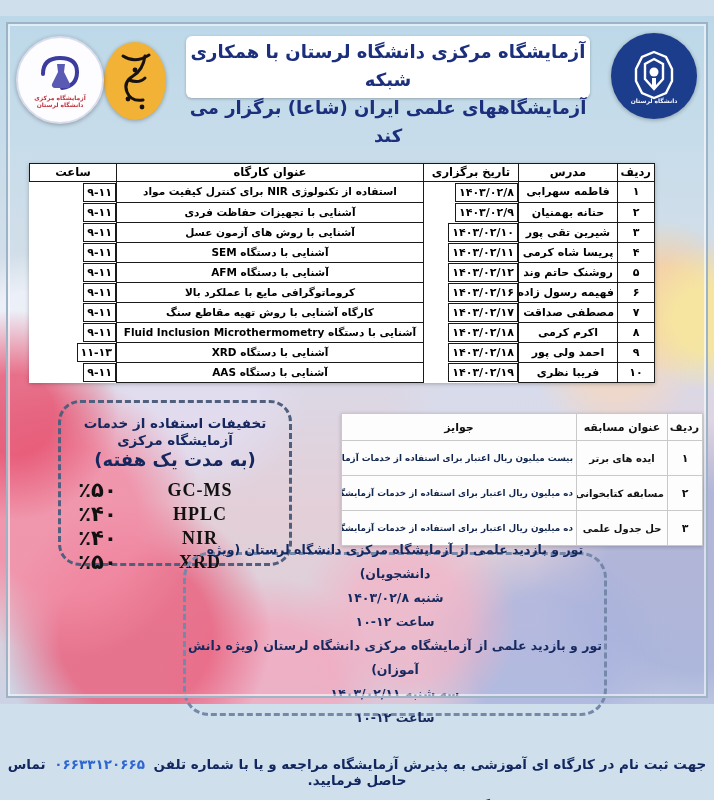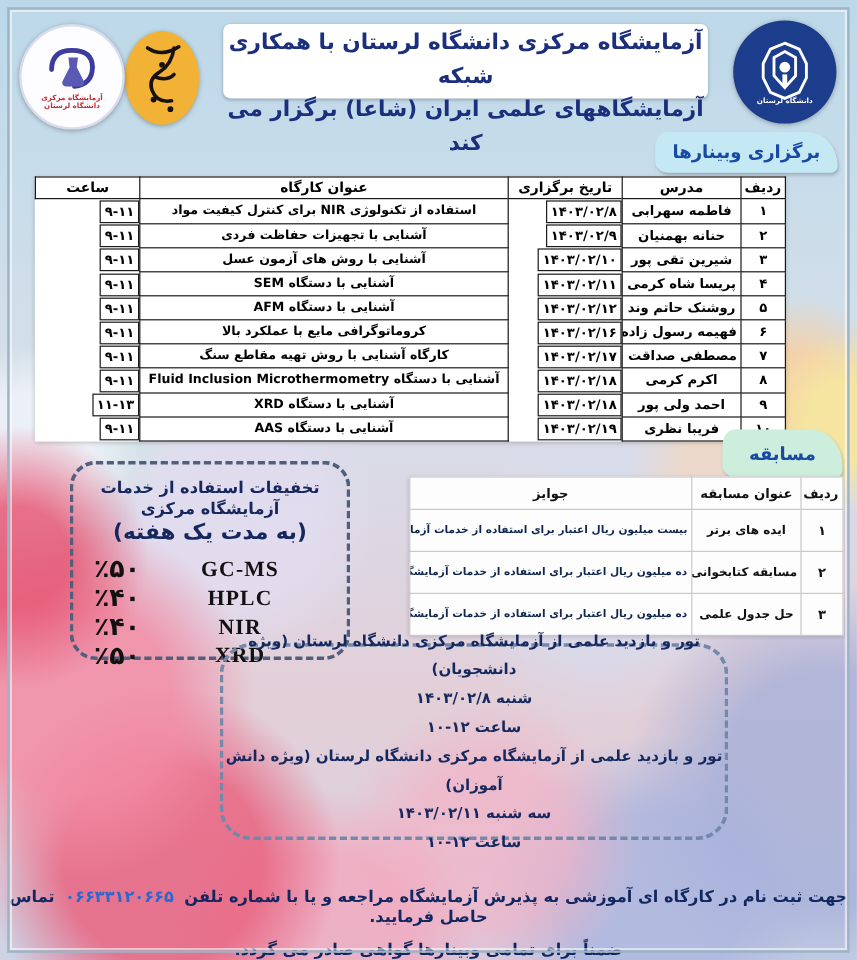--- a/index.html
+++ b/index.html
@@ -2,37 +2,38 @@
 <html lang="fa" dir="rtl"><head>
 <meta charset="utf-8">
 <style>
   html,body{margin:0;padding:0;}
   body{
     width:714px;height:800px;overflow:hidden;
     font-family:"DejaVu Sans",sans-serif;
     background:#cfe0ec;
   }
   .poster{
-    position:relative;width:714px;height:800px;direction:rtl;
+    position:relative;width:714px;height:688px;direction:rtl;
     background:
       radial-gradient(circle at 2% 58%, rgba(230,80,110,.80) 0 5%, transparent 13%),
       radial-gradient(circle at 9% 73%, rgba(242,140,165,.85) 0 9%, transparent 17%),
       radial-gradient(circle at 19% 90%, rgba(233,99,128,.85) 0 9%, transparent 16%),
       radial-gradient(circle at 4% 47%, rgba(240,242,250,.85) 0 6%, transparent 11%),
       radial-gradient(circle at 38% 98%, rgba(244,168,190,.8) 0 8%, transparent 14%),
       radial-gradient(circle at 57% 88%, rgba(243,178,198,.7) 0 8%, transparent 15%),
       radial-gradient(circle at 76% 94%, rgba(168,178,222,.75) 0 8%, transparent 15%),
       radial-gradient(circle at 97% 82%, rgba(152,168,216,.65) 0 10%, transparent 18%),
       radial-gradient(circle at 99% 44%, rgba(246,230,160,.95) 0 4%, transparent 9%),
       radial-gradient(circle at 93% 41%, rgba(249,206,158,.85) 0 4%, transparent 10%),
       radial-gradient(circle at 86% 49%, rgba(250,216,186,.6) 0 6%, transparent 12%),
       radial-gradient(circle at 27% 54%, rgba(226,221,240,.8) 0 10%, transparent 18%),
       radial-gradient(circle at 13% 43%, rgba(205,232,226,.7) 0 6%, transparent 12%),
       radial-gradient(circle at 70% 60%, rgba(214,222,240,.6) 0 10%, transparent 18%),
       linear-gradient(180deg,#bcd8e8 0%,#c7dcea 18%,#d4dfe9 38%,#dcd7e4 55%,#e3cfd8 72%,#ded0da 85%,#ccd3e5 100%);
+    margin-top: 16px;
   }
   .frame{position:absolute;left:6px;top:6px;right:6px;bottom:6px;
     border:2px solid #9db4c6;box-shadow:0 0 0 2px rgba(255,255,255,.55) inset;pointer-events:none;}
   .ltr{direction:ltr;unicode-bidi:isolate;display:inline-block;}
 
   
   .title-box{position:absolute;right:124px;top:20px;width:404px;height:60px;background:#fff;
     border-radius:6px;box-shadow:0 1px 3px rgba(0,0,0,.25);text-align:center;
     font-weight:bold;font-size:18px;line-height:28px;color:#1b2f7d;padding-top:2px;}
   .subtitle{position:absolute;right:124px;top:86px;width:404px;text-align:center;
@@ -146,21 +147,20 @@
       <g fill="none" stroke="#3c3c9e" stroke-width="4" stroke-linecap="round">
         <path d="M6 22 Q6 6 23 6 Q40 6 40 20"></path>
         <path d="M40 20 Q40 34 25 36"></path>
       </g>
       <path d="M20 12 h8 l-1 8 l6 12 a3 3 0 0 1 -3 4 h-12 a3 3 0 0 1 -3 -4 l6 -12 Z" fill="#5a5ab4"></path>
     </svg>
     <div class="clab-caption">آزمایشگاه مرکزی</div>
     <div class="clab-caption">دانشگاه لرستان</div>
   </div>
 
-  <div class="tab tab1">برگزاری وبینارها</div>
 
   <table class="wtable">
     <thead>
       <tr>
         <th class="col-row">ردیف</th>
         <th class="col-ins">مدرس</th>
         <th class="col-date">تاریخ برگزاری</th>
         <th class="col-title">عنوان کارگاه</th>
         <th class="col-time">ساعت</th>
       </tr>
@@ -232,21 +232,20 @@
       <tr>
         <td>۱۰</td>
         <td>فریبا نظری</td>
         <td class="ltr">۱۴۰۳/۰۲/۱۹</td>
         <td class="wtitle">آشنایی با دستگاه AAS</td>
         <td class="ltr">۹-۱۱</td>
       </tr>
     </tbody>
   </table>
 
-  <div class="tab tab2">مسابقه</div>
 
   <table class="ctable">
     <thead>
       <tr>
         <th class="c-row">ردیف</th>
         <th class="c-title">عنوان مسابقه</th>
         <th class="c-prize" style="font-size:11px;color:#111;">جوایز</th>
       </tr>
     </thead>
     <tbody>

